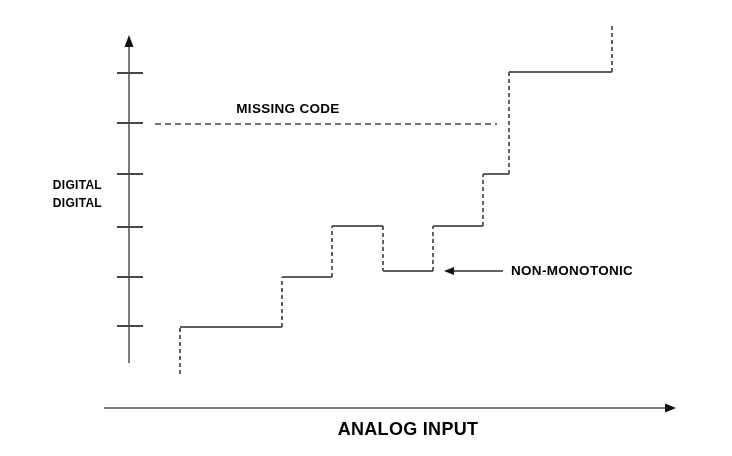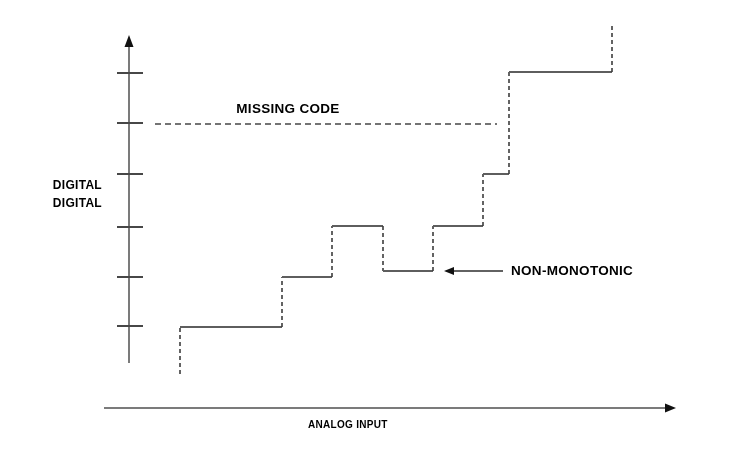--- a/index.html
+++ b/index.html
@@ -9,21 +9,21 @@
   }
   .stage svg{position:absolute;left:0;top:0;}
   .lbl{
     position:absolute;color:#000000;font-weight:bold;
     font-size:13.5px;letter-spacing:0.3px;white-space:nowrap;
   }
   .y-axis-label{left:10px;top:176px;width:92px;text-align:right;
     line-height:18px;font-size:12px;white-space:normal;}
   .missing-label{left:182px;top:101px;width:212px;text-align:center;}
   .nonmono-label{left:511px;top:263px;}
-  .x-axis-label{left:308px;top:419px;width:200px;font-size:10px;}
+  .x-axis-label{left:308px;top:419px;width:200px;text-align:center;font-size:18px;}
 
   .axis{stroke:#7b7b7b;stroke-width:2;}
   .tick{stroke:#474747;stroke-width:2;}
   .step{stroke:#5e5e5e;stroke-width:2;}
   .riser{stroke:#3d3d3d;stroke-width:1.6;stroke-dasharray:4 3;}
   .mline{stroke:#474747;stroke-width:1.7;stroke-dasharray:6 4;}
   .ptr{stroke:#2e2e2e;stroke-width:1.6;}
   .head{fill:#111111;stroke:none;}
 </style>
 </head>

